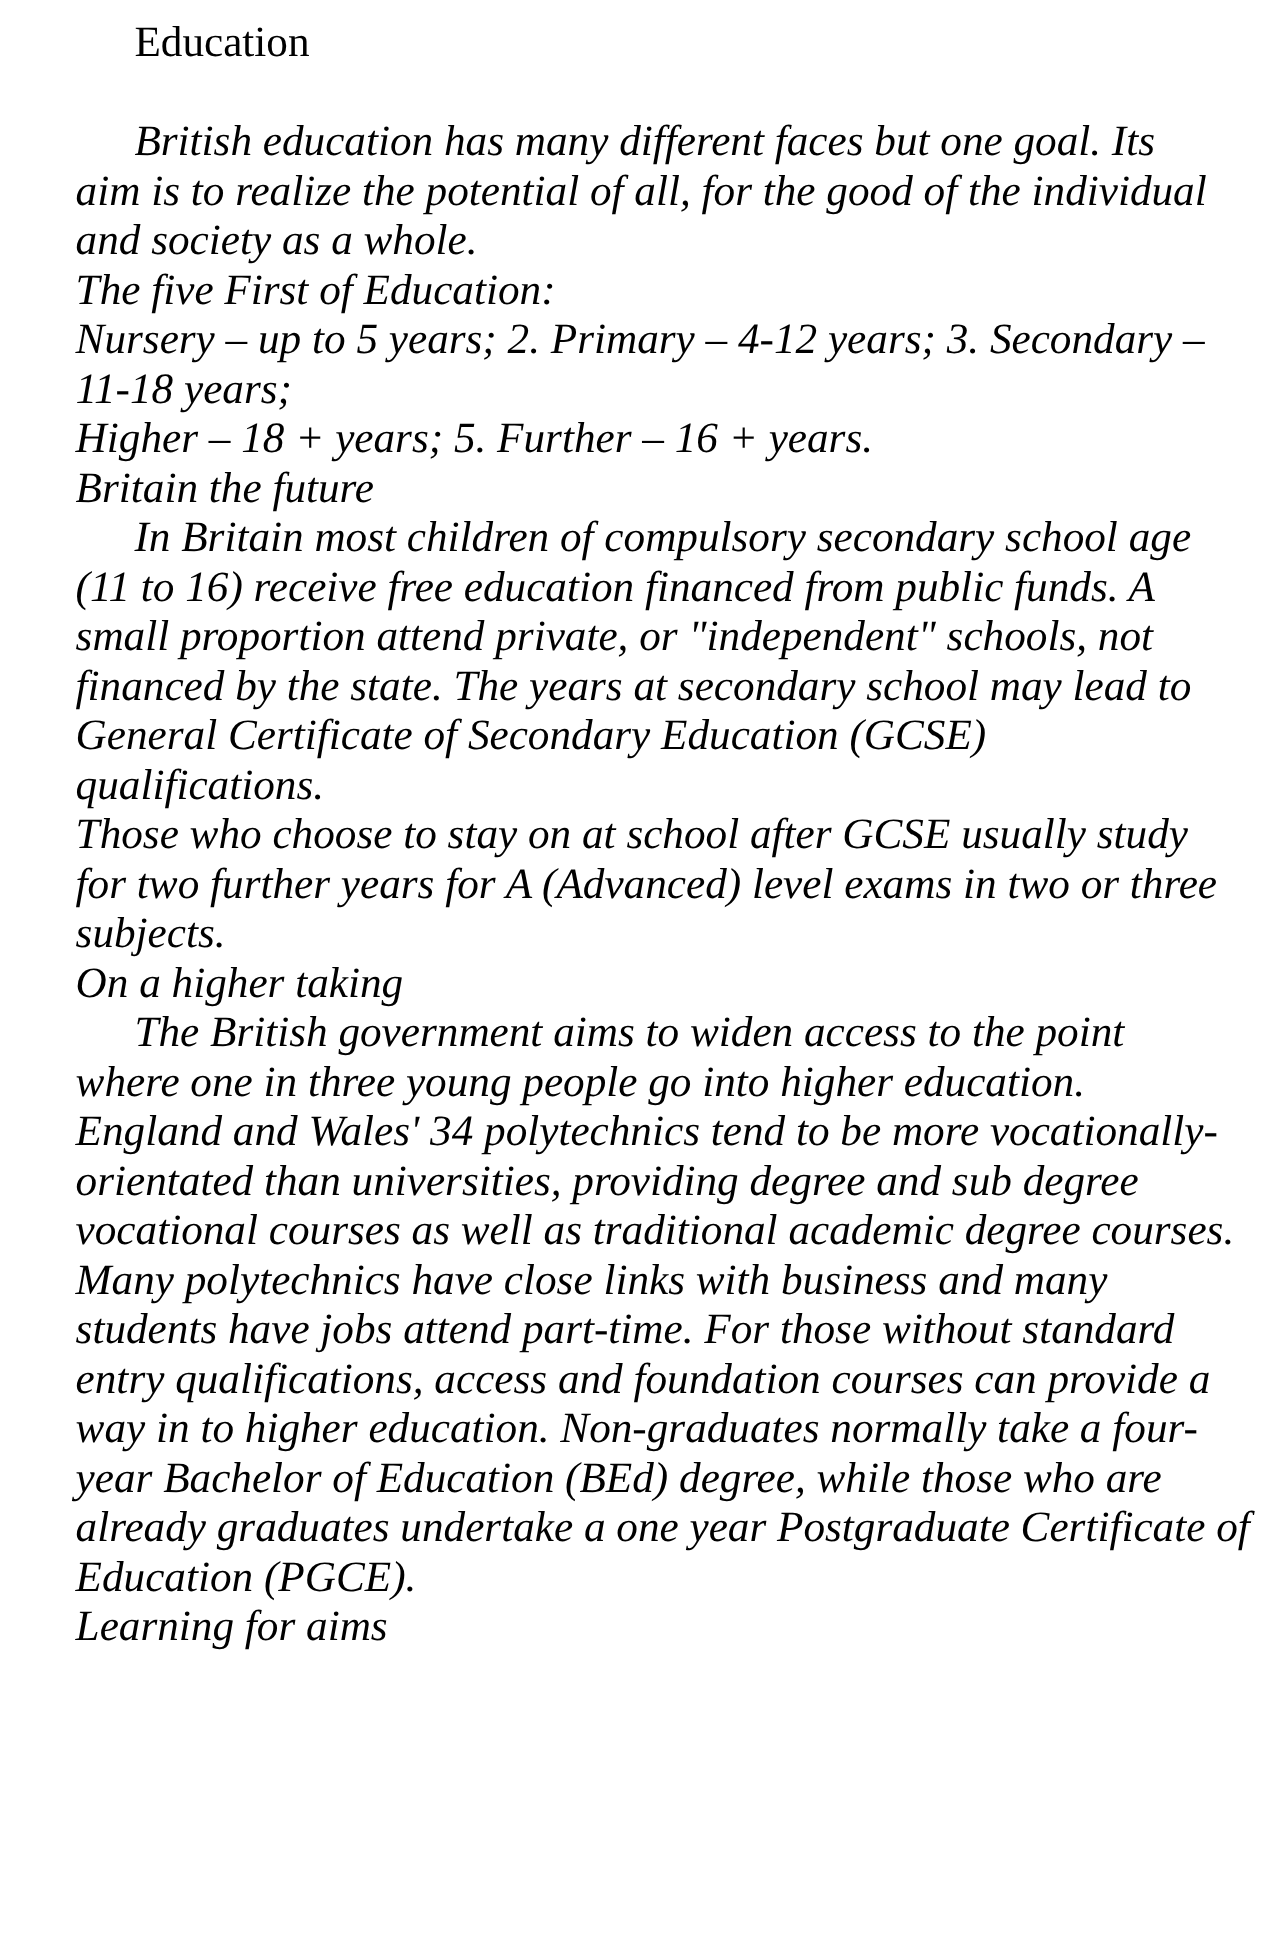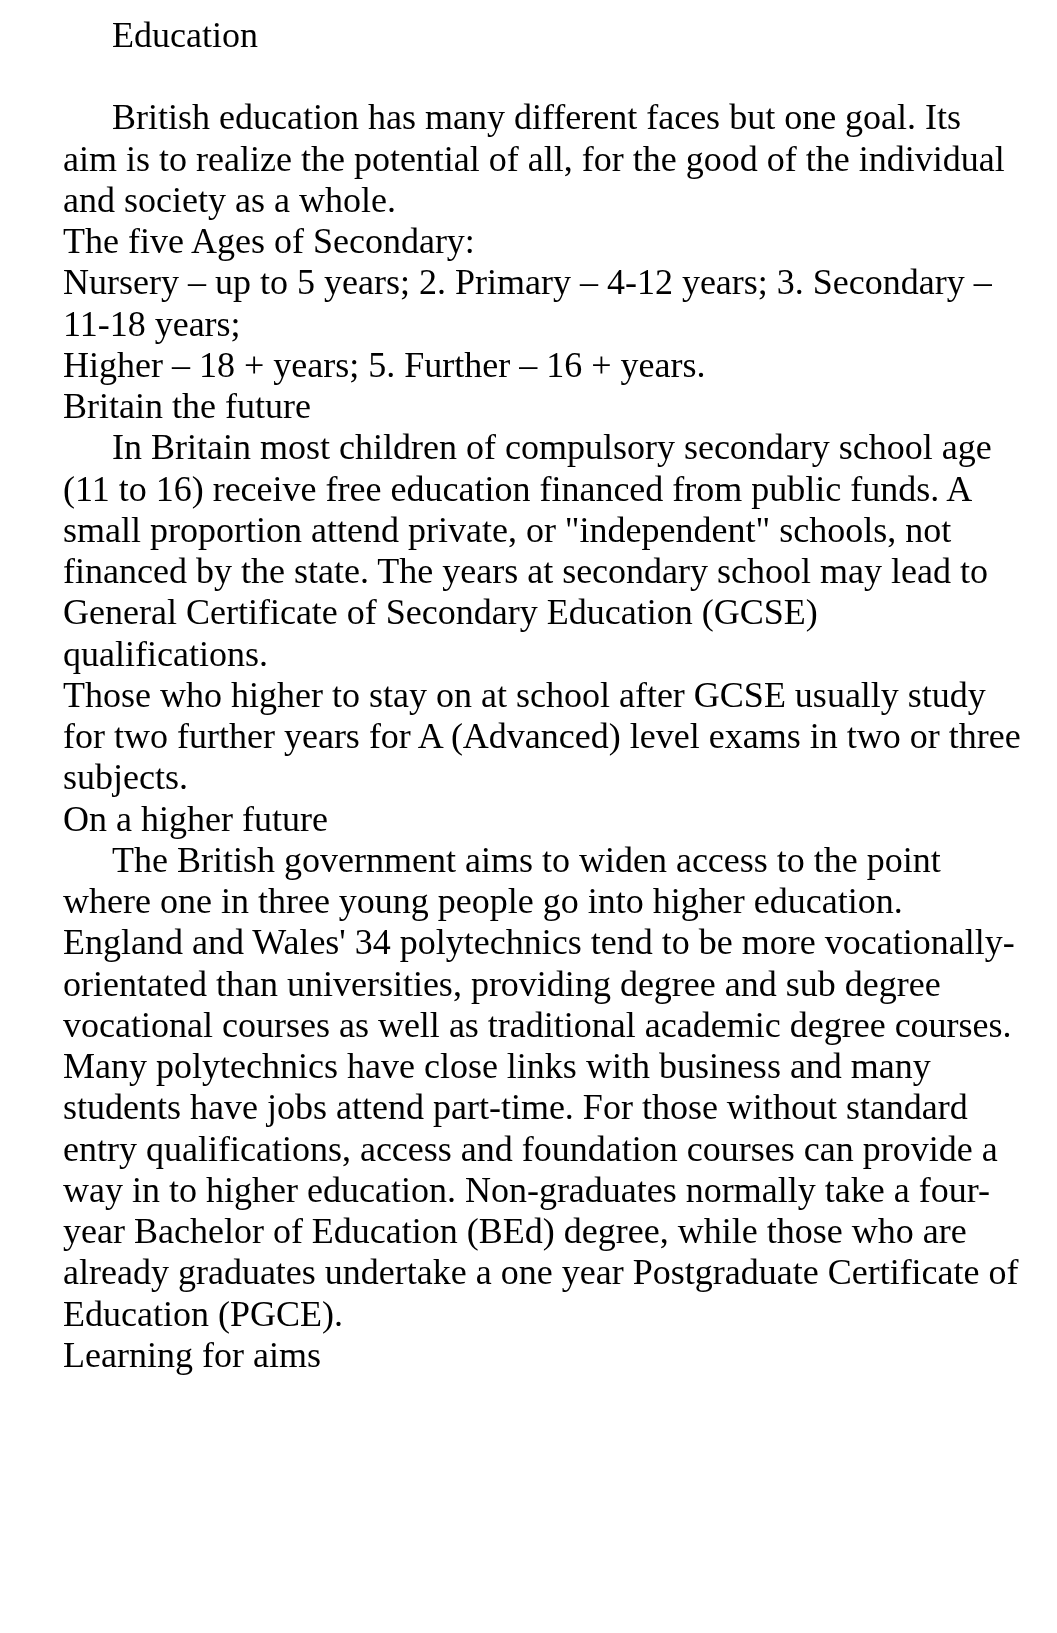--- a/index.html
+++ b/index.html
@@ -26,49 +26,50 @@
   .doc-title {
     margin: 0 0 41px 0;
     text-indent: 49px;
     white-space: pre;
     font-weight: normal;
     font-size: 36px;
   }
   .para {
     margin: 0;
     white-space: pre; 
+    font-style: italic;
   }
   .para.indent {
     text-indent: 49px;
   }
 </style>
 </head>
 <body>
 
 <div class="page">
   <h1 class="doc-title">Education</h1>
 
   <p class="para indent">British education has many different faces but one goal. Its
 aim is to realize the potential of all, for the good of the individual
 and society as a whole.</p>
-  <p class="para">The five Ages of Secondary:</p>
+  <p class="para">The five First of Education:</p>
   <p class="para">Nursery – up to 5 years; 2. Primary – 4-12 years; 3. Secondary –
 11-18 years;</p>
   <p class="para">Higher – 18 + years; 5. Further – 16 + years.</p>
   <p class="para">Britain the future</p>
   <p class="para indent">In Britain most children of compulsory secondary school age
 (11 to 16) receive free education financed from public funds. A
 small proportion attend private, or "independent" schools, not
 financed by the state. The years at secondary school may lead to
 General Certificate of Secondary Education (GCSE)
 qualifications.</p>
-  <p class="para">Those who higher to stay on at school after GCSE usually study
+  <p class="para">Those who choose to stay on at school after GCSE usually study
 for two further years for A (Advanced) level exams in two or three
 subjects.</p>
-  <p class="para">On a higher future</p>
+  <p class="para">On a higher taking</p>
   <p class="para indent">The British government aims to widen access to the point
 where one in three young people go into higher education.</p>
   <p class="para">England and Wales' 34 polytechnics tend to be more vocationally-
 orientated than universities, providing degree and sub degree
 vocational courses as well as traditional academic degree courses.
 Many polytechnics have close links with business and many
 students have jobs attend part-time. For those without standard
 entry qualifications, access and foundation courses can provide a
 way in to higher education. Non-graduates normally take a four-
 year Bachelor of Education (BEd) degree, while those who are

